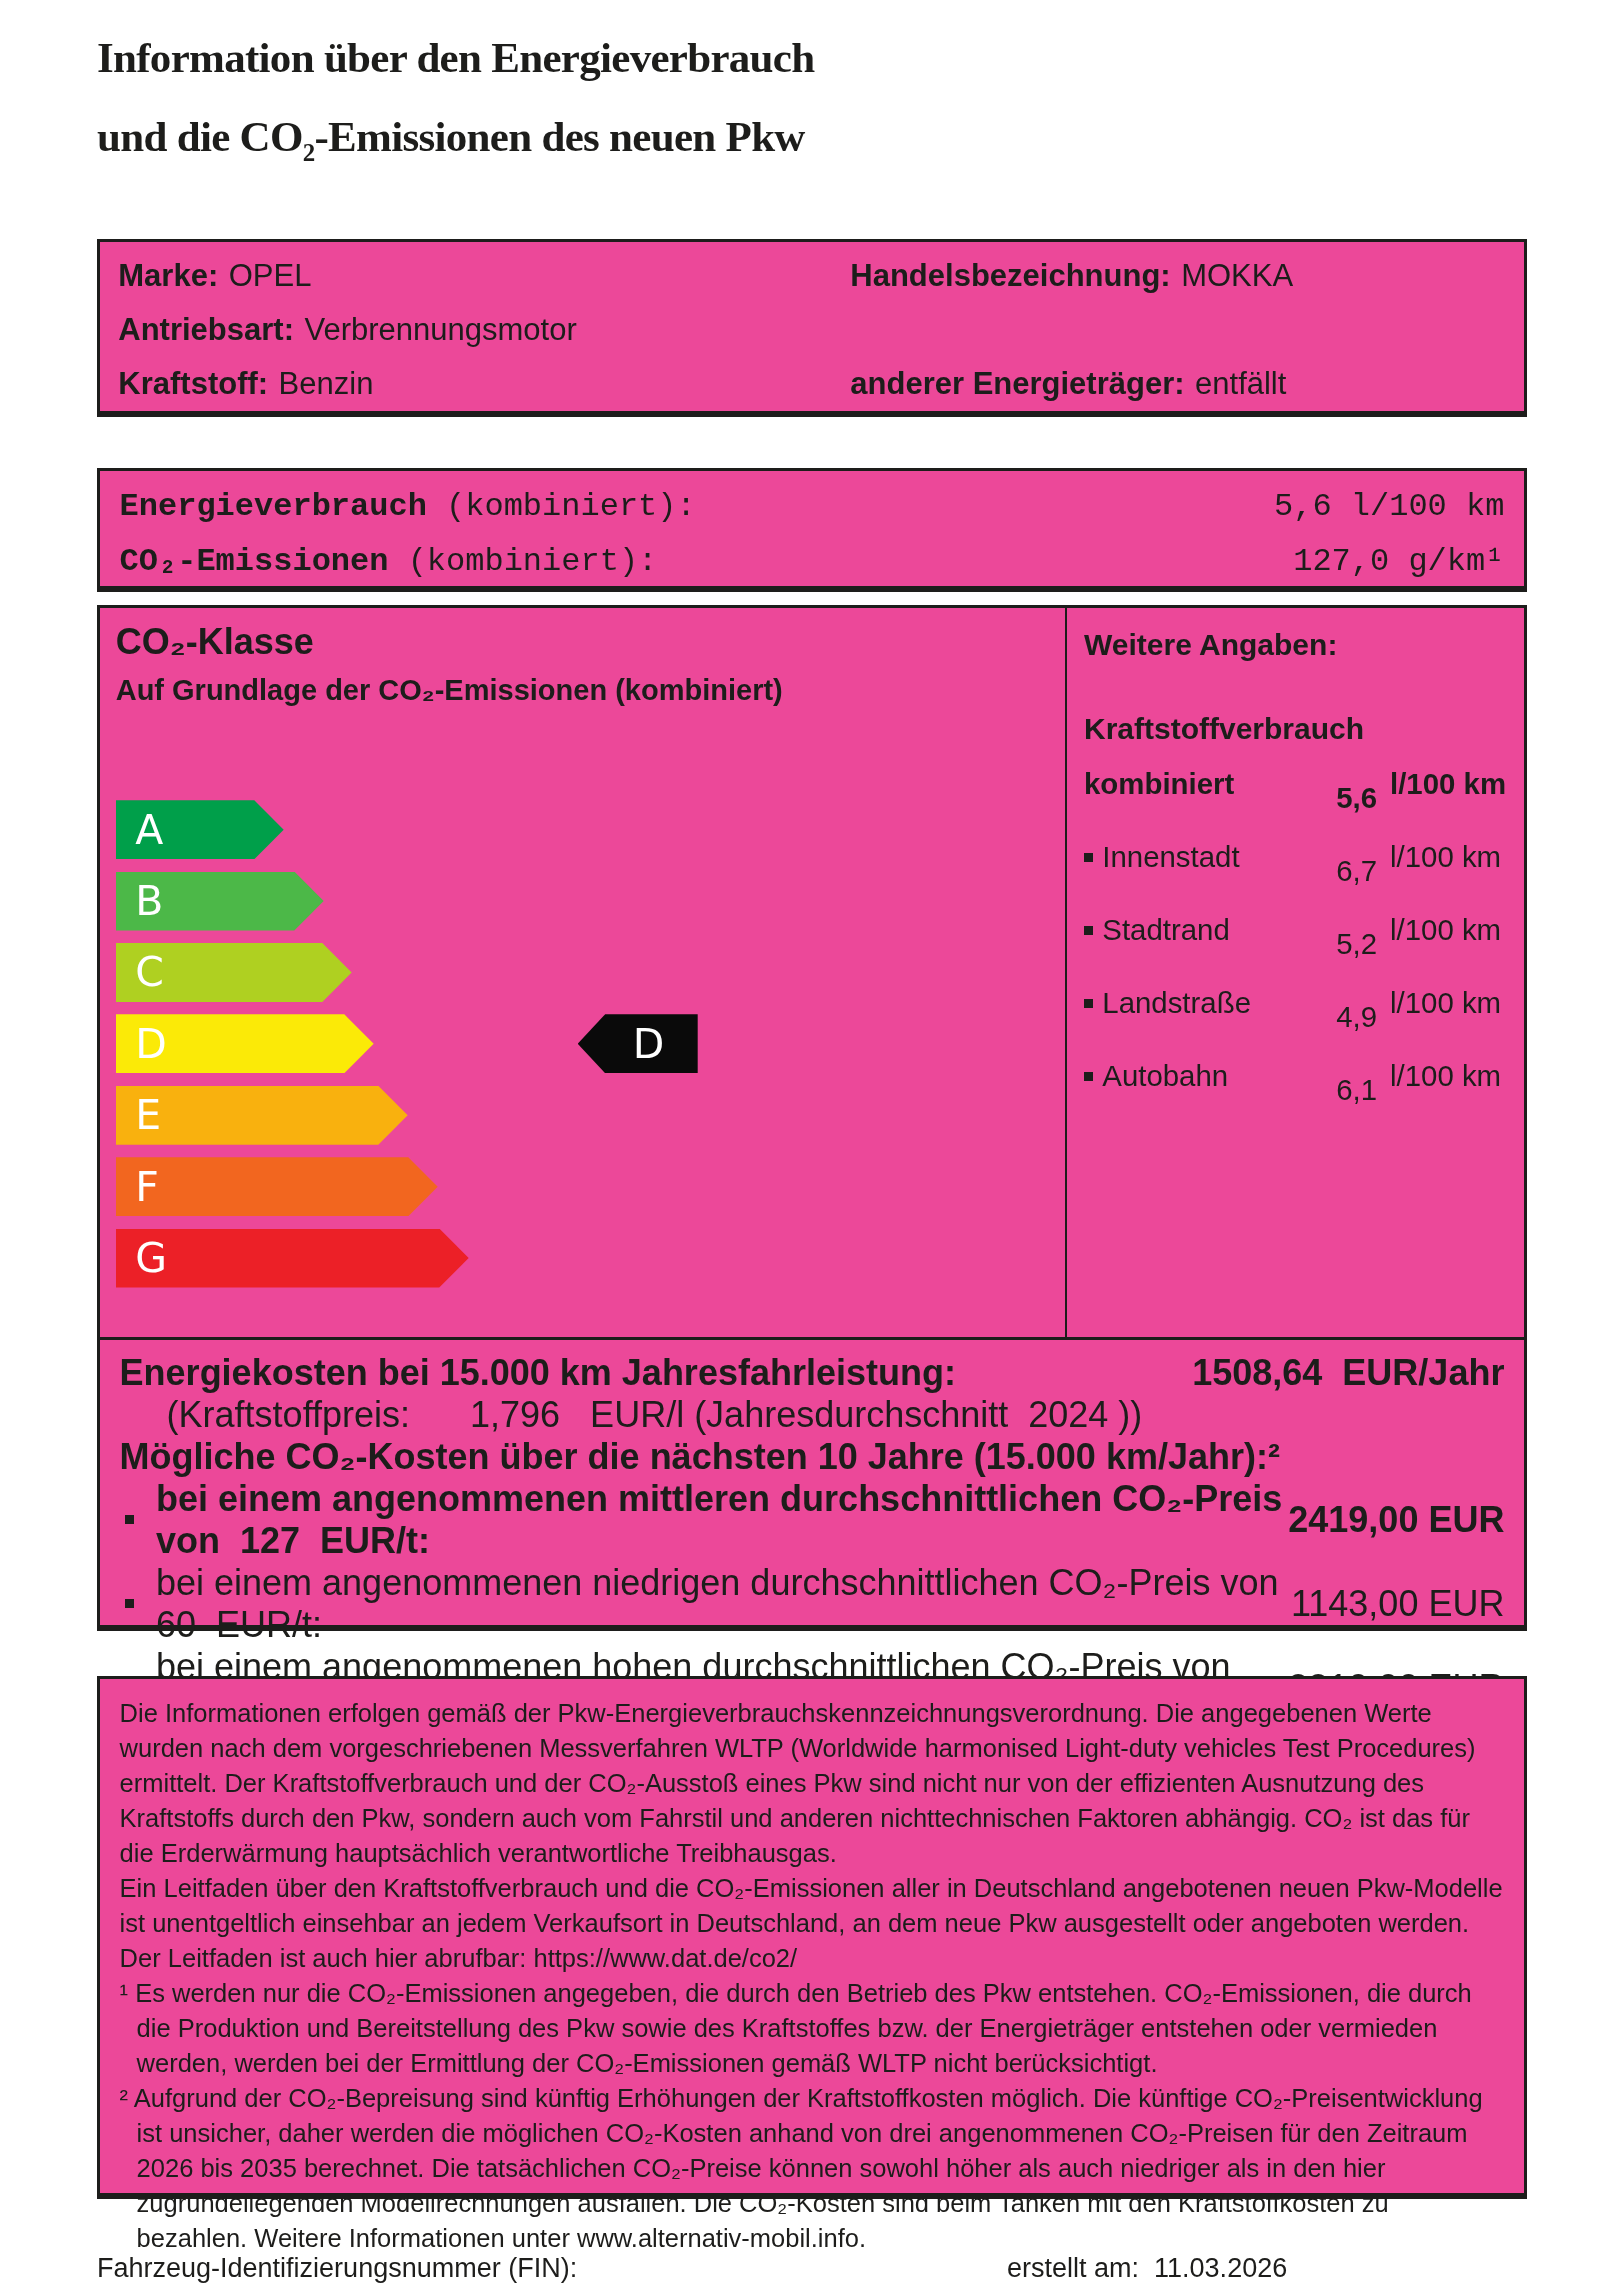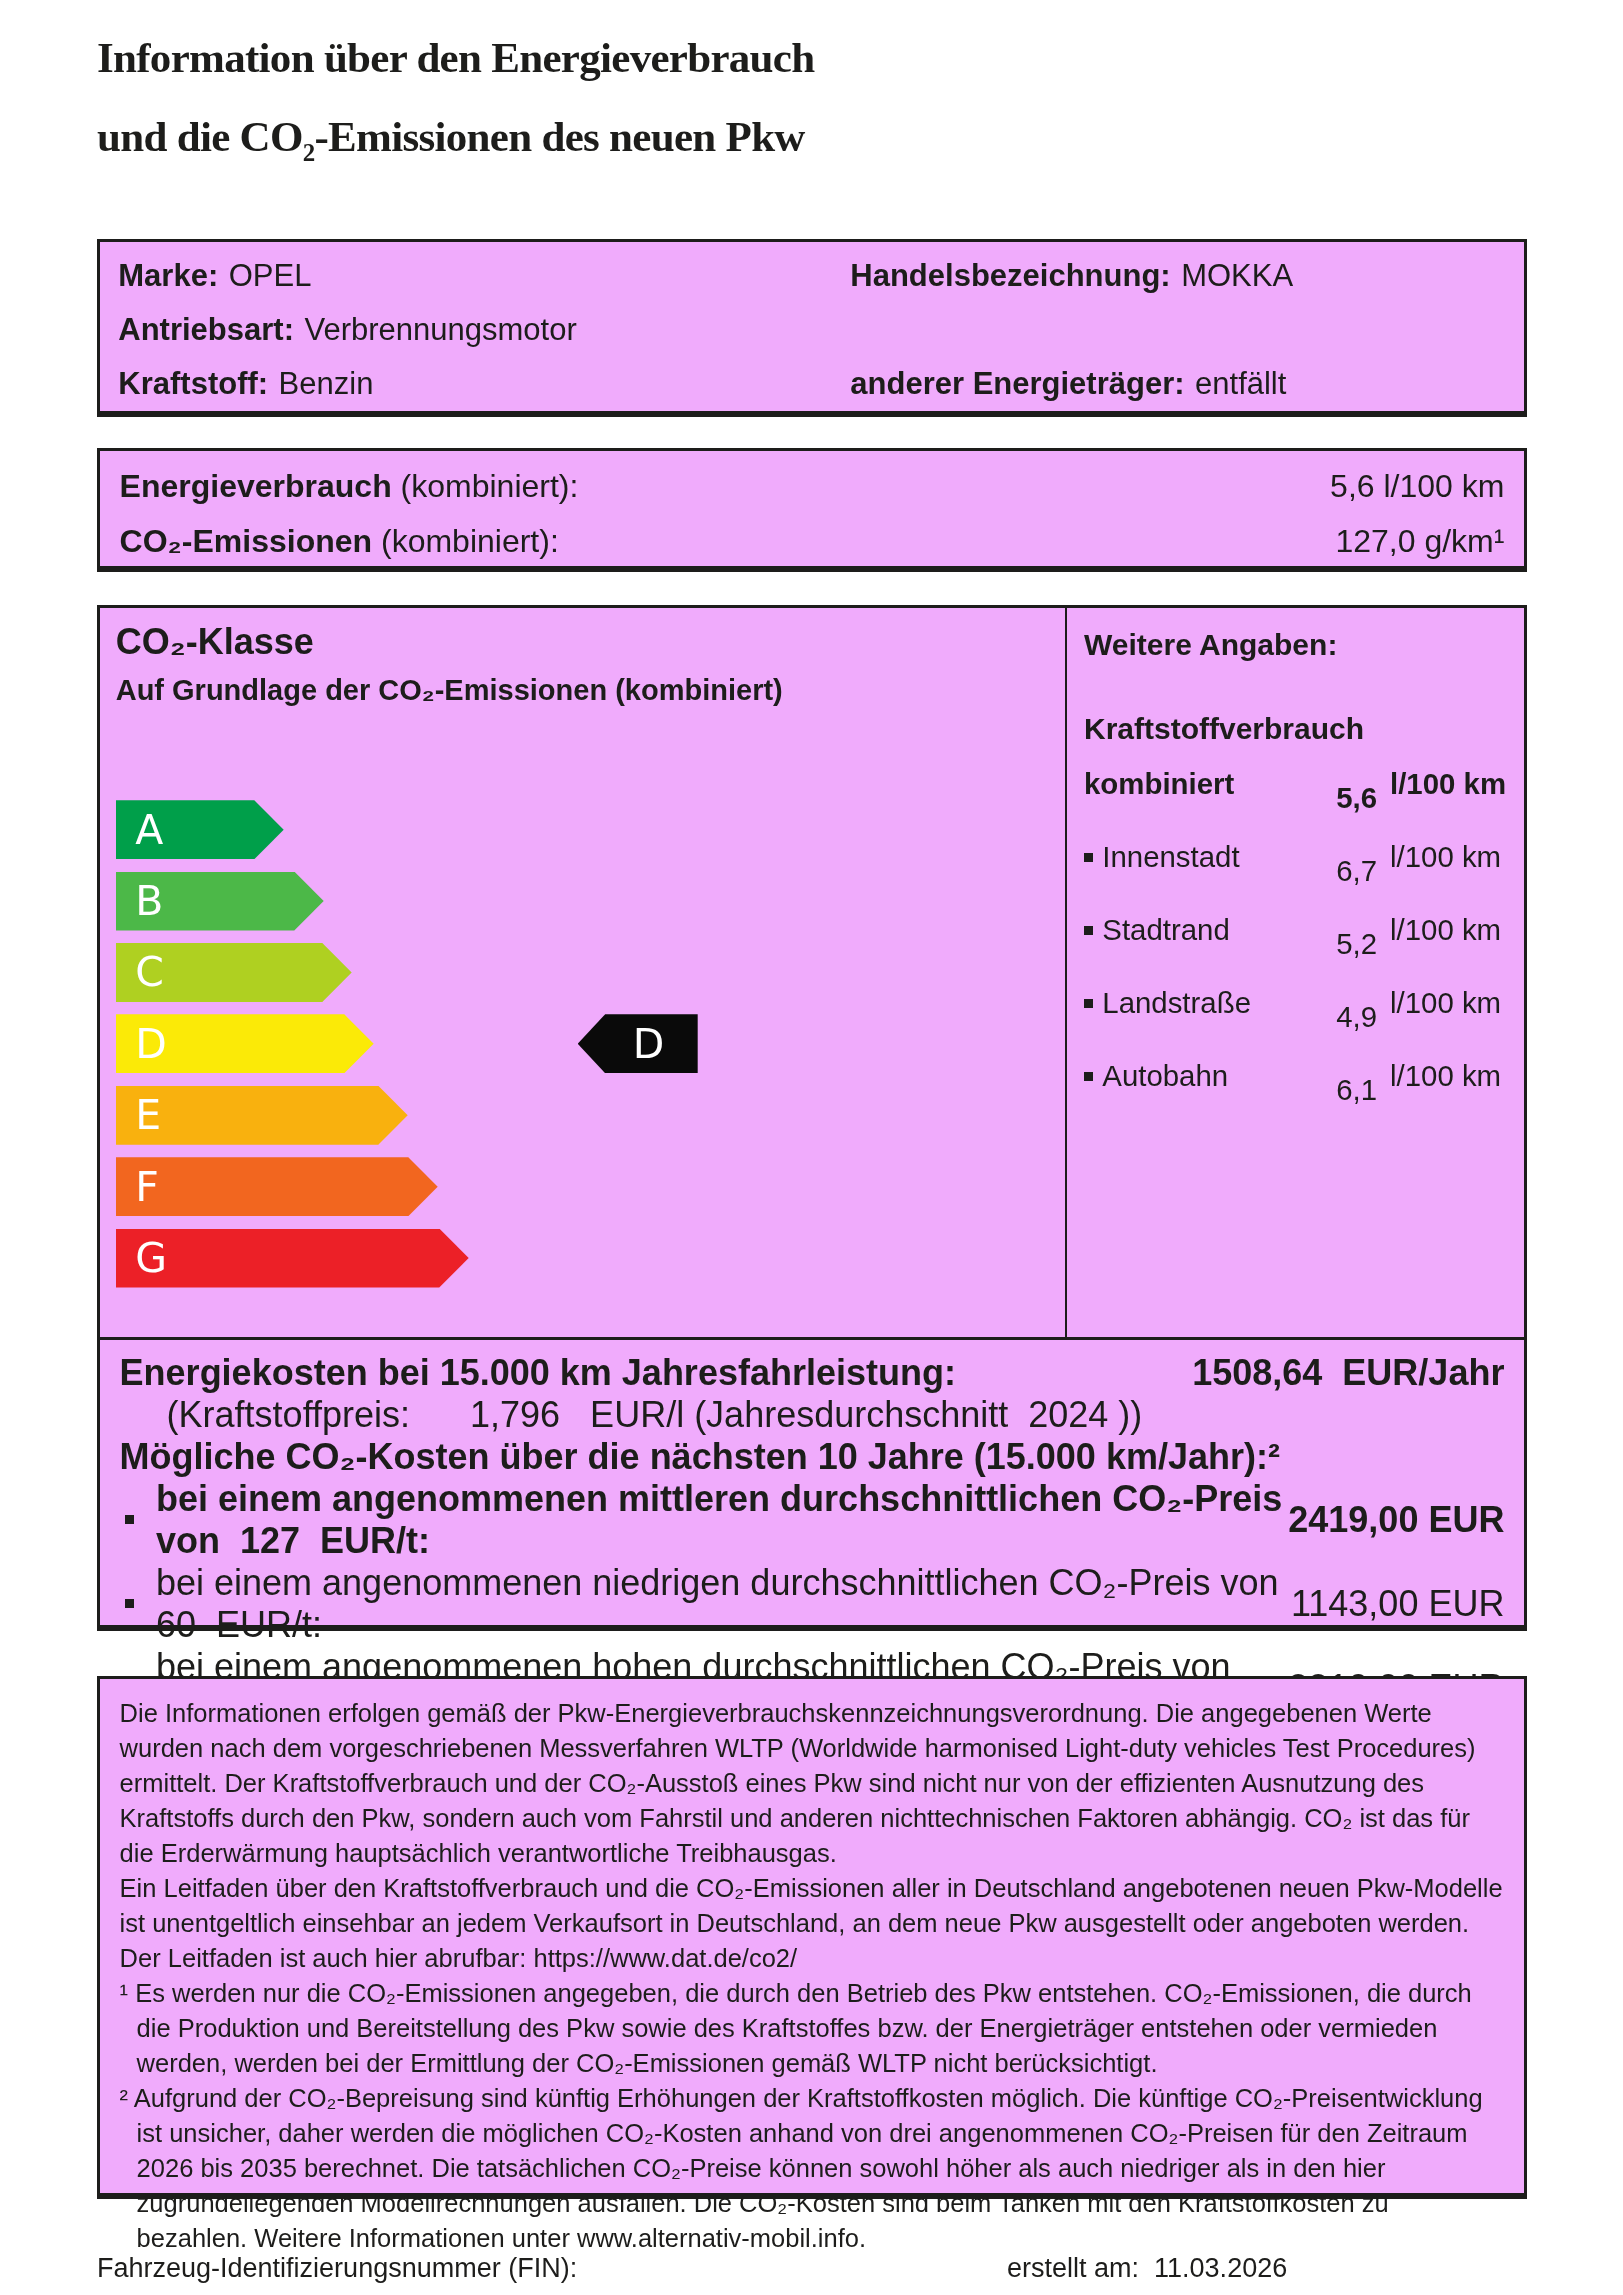--- a/index.html
+++ b/index.html
@@ -7,34 +7,34 @@
        font-family:"Liberation Sans","DejaVu Sans",sans-serif;}
   .page{position:absolute;inset:0;}
 
   
   .title{position:absolute;top:18.3px;left:97px;width:1430px;margin:0;
          font-family:Liberation Serif, serif;
          font-weight:700;font-size:43px;line-height:79px;letter-spacing:-0.7px;}
   .title sub{font-size:58%;line-height:0;}
 
   
-  .box{position:absolute;left:97px;width:1430px;box-sizing:border-box;background:#f0abfc;
+  .box{position:absolute;left:97px;width:1430px;box-sizing:border-box;background:#ec4899;
        border:3.3px solid #1d1d1b;border-bottom-width:6.5px;}
   .b{font-weight:700;}
   .pre{white-space:pre-wrap;margin-left:47px;}
 
   
   .box-vehicle{top:239px;height:178px;padding-top:6.5px;}
   .vrow{display:flex;height:54px;align-items:center;padding:0 18.3px;font-size:31px;}
   .vcell{white-space:nowrap;}
   .vcell.left{width:732px;flex:none;}
   .vcell .lab{font-weight:700;margin-right:10.5px;}
 
   
-  .box-consumption{top:448px;height:124px;padding-top:7.9px;}
+  .box-consumption{top:468px;height:124px;padding-top:7.9px;font-family:Liberation Mono, monospace;}
   .c2row{display:flex;justify-content:space-between;align-items:center;height:55px;
          padding:0 19.6px;font-size:32px;}
 
   
   .box-co2{top:605px;height:776px;display:flex;padding:0;}
   .scale-col{flex:1;padding:13px 0 0 15.7px;box-sizing:border-box;}
   .co2-heading{font-size:36px;font-weight:700;line-height:41px;margin:0;}
   .co2-subheading{font-size:29px;line-height:39px;margin-top:9.2px;font-weight:bold;}
   .arrows{position:relative;margin-top:90px;}
   .arrow{height:59px;margin-bottom:12.4px;display:flex;align-items:center;

